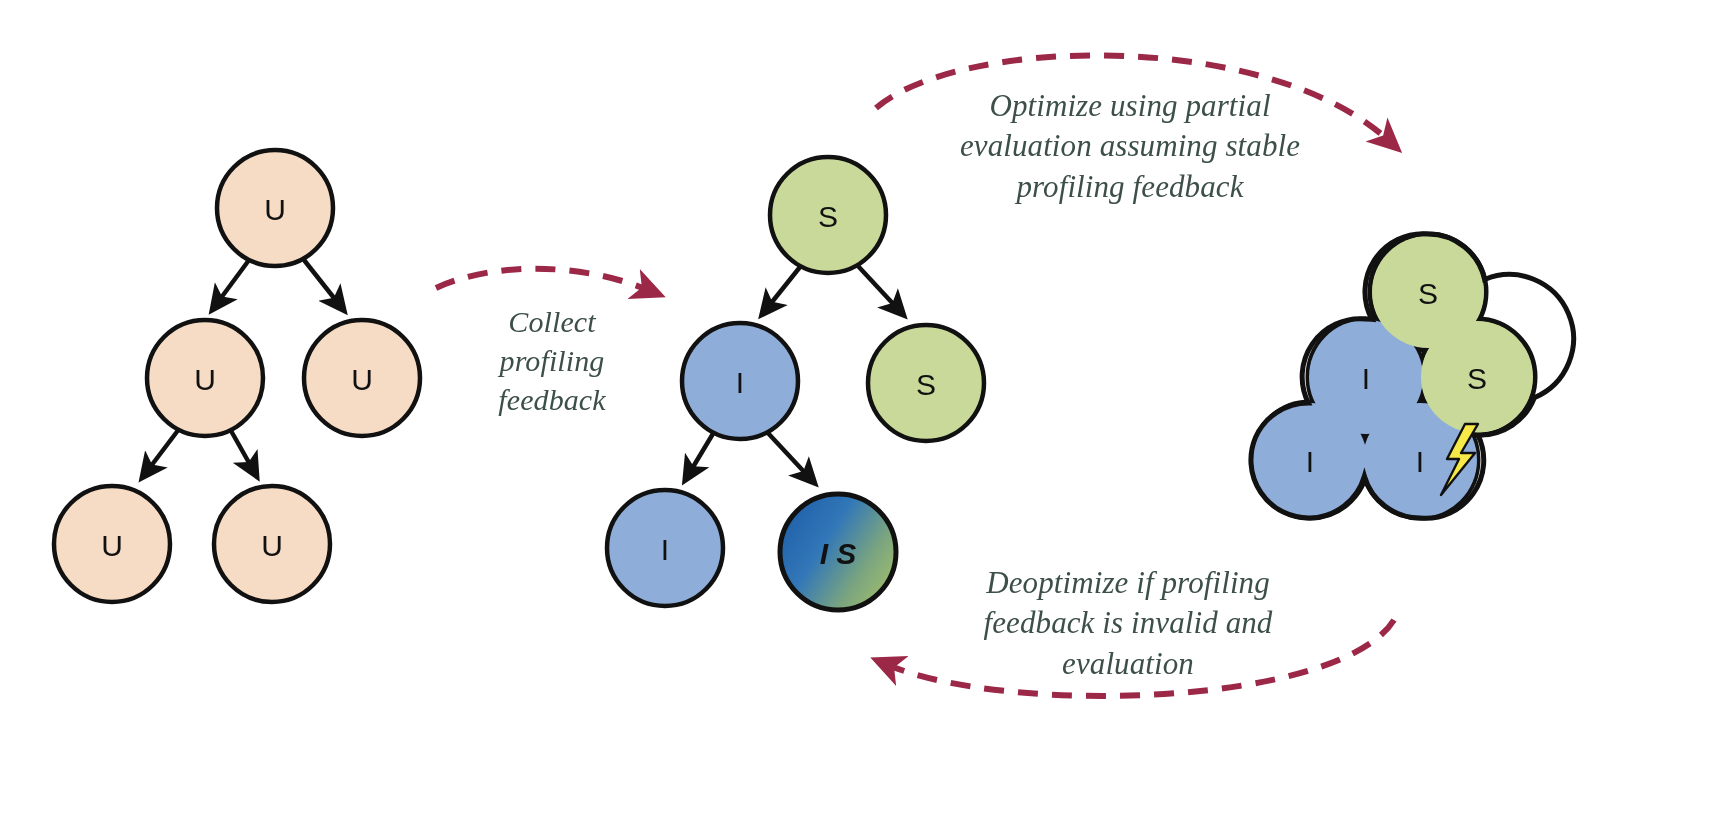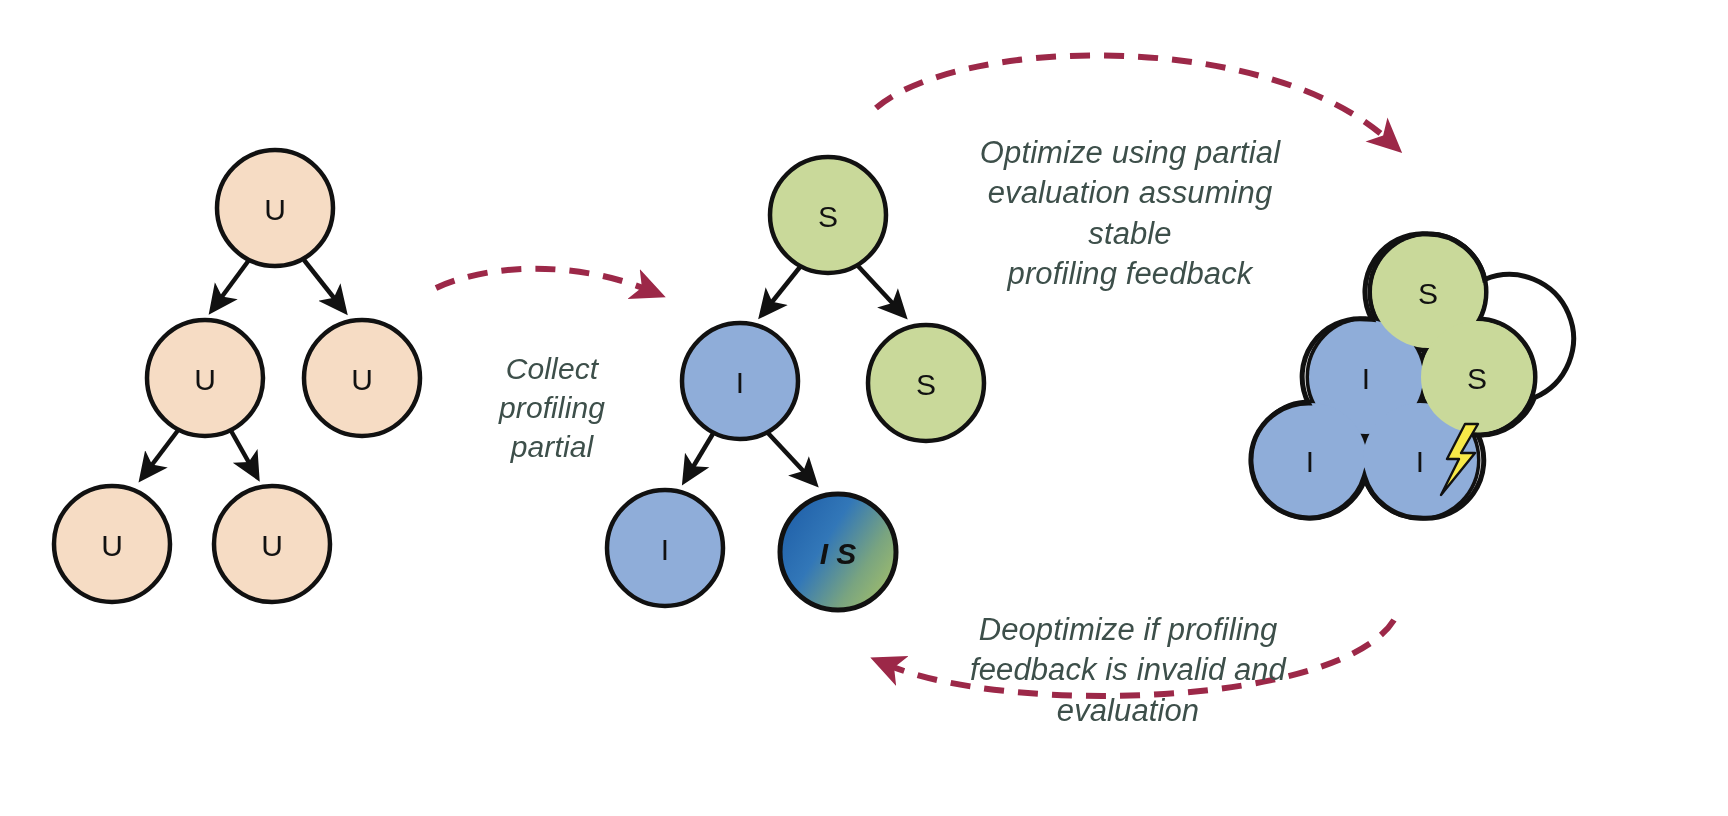--- a/index.html
+++ b/index.html
@@ -14,29 +14,28 @@
     font-family:"Liberation Sans","DejaVu Sans",sans-serif;
     font-size:30px;fill:#111111;text-anchor:middle;dominant-baseline:central;
   }
   .nodelbl-mixed{
     font-family:"Liberation Sans","DejaVu Sans",sans-serif;
     font-size:30px;font-weight:bold;font-style:italic;
     fill:#111111;text-anchor:middle;dominant-baseline:central;
   }
   .caption{
     position:absolute;
-    font-family:Liberation Sans, sans-serif;
+    font-family:Liberation Serif, serif;
     font-style:italic;
     color:#3d4f4a;
     font-size:31px;
     line-height:1.30;
     text-align:center;
     white-space:pre-line;
     letter-spacing:0.1px;
-    margin-top:47px;
   }
   #cap-collect{left:452px;top:302px;width:200px;font-size:30px;}
   #cap-optimize{left:944px;top:86px;width:372px;}
   #cap-deopt{left:938px;top:563px;width:380px;}
 </style>
 </head>
 <body>
 
 <div id="stage">
 
@@ -154,21 +153,21 @@
 
     <g fill="none" stroke="#9c2848" stroke-width="6" stroke-linecap="butt" stroke-dasharray="20 14" marker-end="url(#maroonArrow)">
       <path d="M436,288 C492,262 580,262 648,290"></path>
       <path d="M876,108 C960,36 1268,30 1388,140"></path>
       <path d="M1394,620 C1340,706 1010,716 888,665"></path>
     </g>
   </svg>
 
   <div class="caption" id="cap-collect">Collect
 profiling
-partial</div>
+feedback</div>
 
   <div class="caption" id="cap-optimize">Optimize using partial
 evaluation assuming stable
 profiling feedback</div>
 
   <div class="caption" id="cap-deopt">Deoptimize if profiling
 feedback is invalid and
 evaluation</div>
 
 </div>

